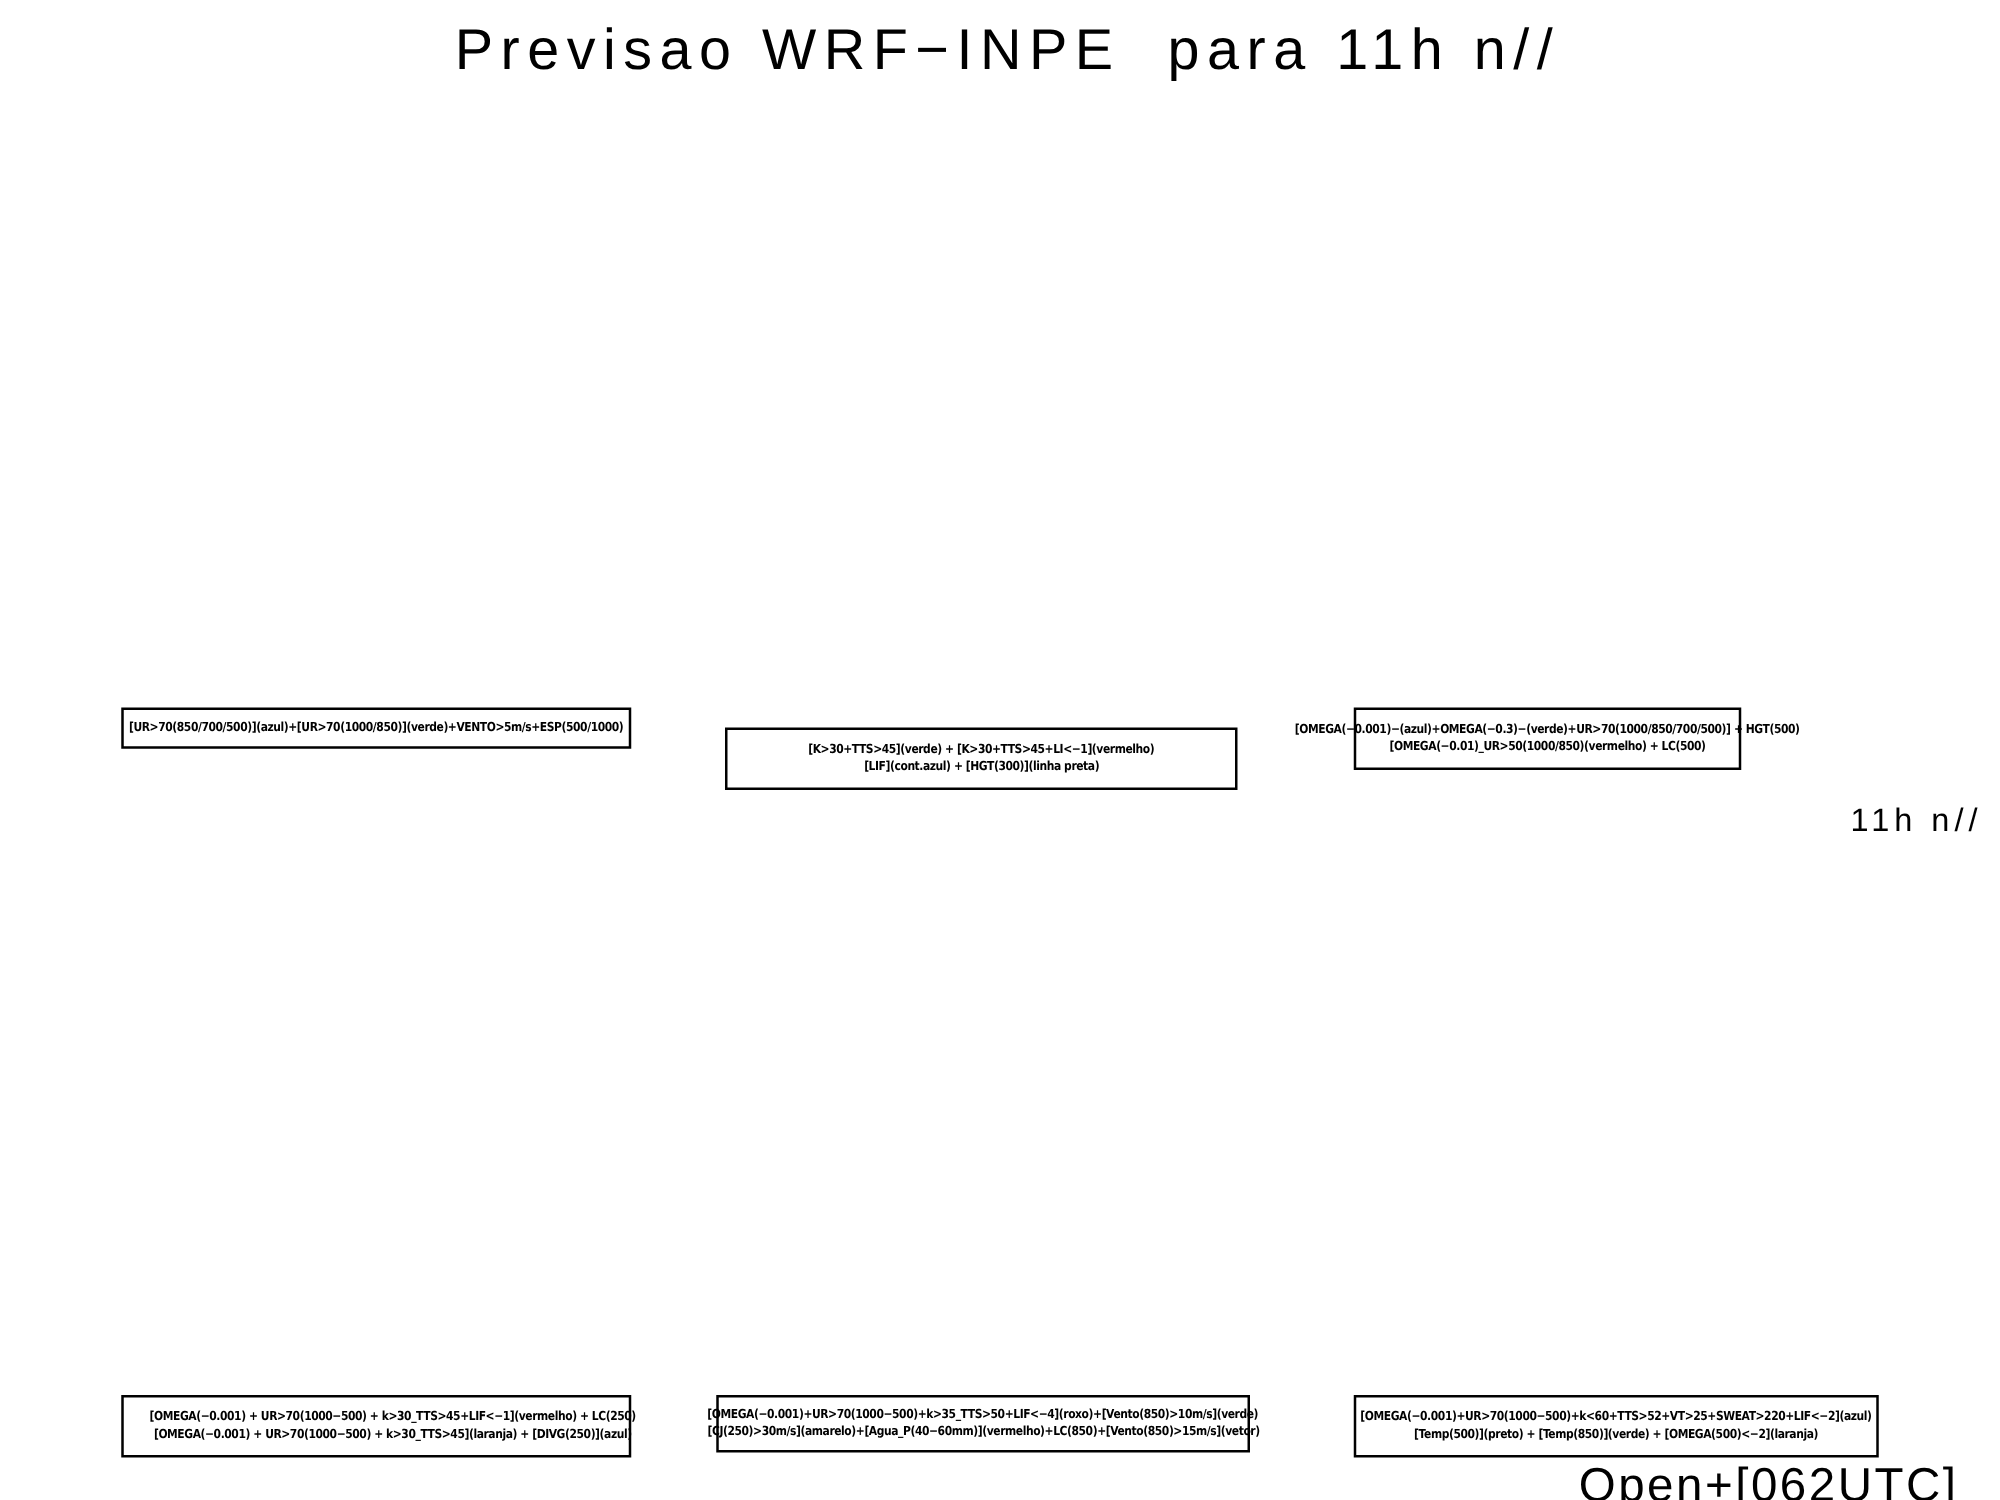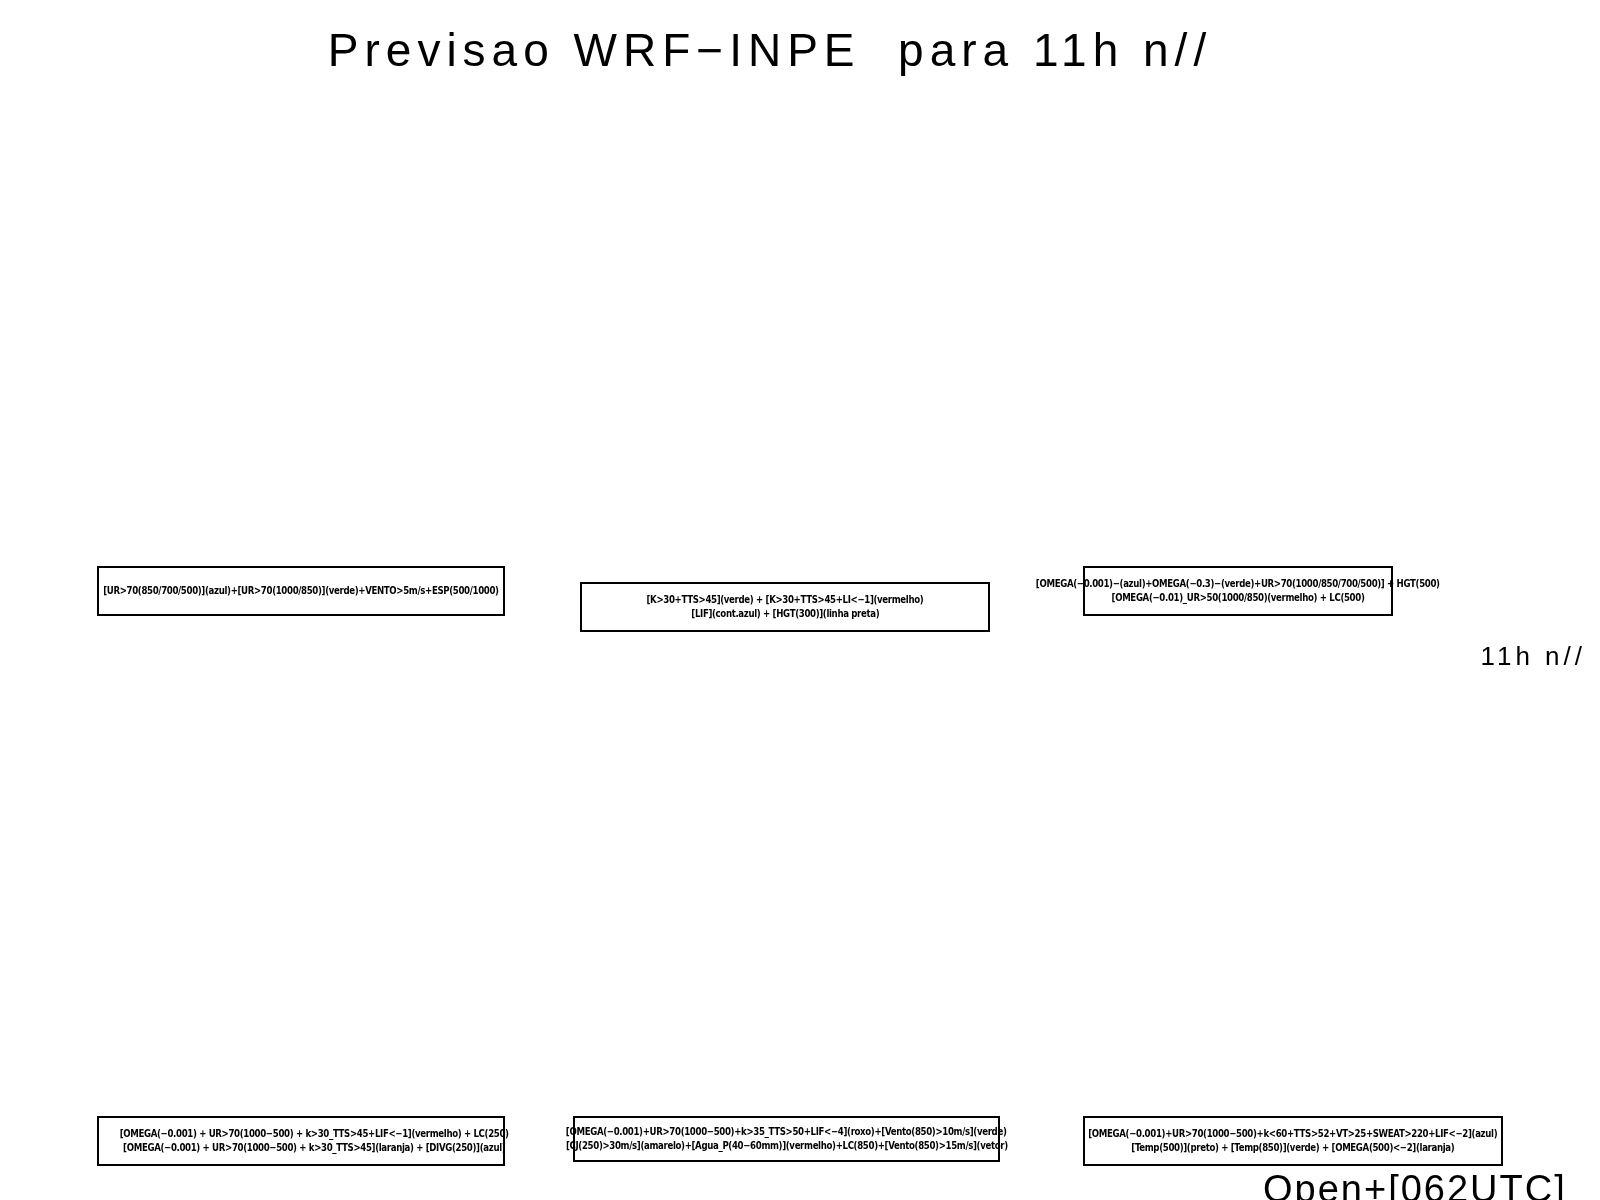--- a/index.html
+++ b/index.html
@@ -12,27 +12,28 @@
     color: #000000;
   }
   
   .plot-text {
     font-family: "Liberation Sans", sans-serif;
     color: #000000;
     white-space: pre;
   }
   .title {
     position: absolute;
-    top: 23px;
+    top: 12px;
     left: 0;
     width: 1540px;
     text-align: center;
     font-size: 46px;
     font-weight: 400;
     letter-spacing: 6px;
+    padding-left: 36px;
   }
   .subtitle {
     position: absolute;
     top: 641px;
     left: 0;
     width: 1586px;
     text-align: right;
     font-size: 26px;
     letter-spacing: 4px;
   }
@@ -57,21 +58,21 @@
   .box .line {
     font-family: "DejaVu Sans", sans-serif;
     font-size: 10px;
     font-weight: 700;
     letter-spacing: -0.4px;
     line-height: 14px;
     white-space: pre;
     transform: scaleX(0.86);
     transform-origin: 50% 50%;
   }
-  .box-tl { left: 97px;   top: 566px;  width: 408px; height: 50px; }
+  .box-tl { left: 97px;   top: 566px;  width: 408px; height: 33px; }
   .box-tm { left: 580px;  top: 566px;  width: 410px; height: 50px; margin-top: 16px; }
   .box-tr { left: 1083px; top: 566px;  width: 310px; height: 50px; }
   .box-bl { left: 97px;   top: 1116px; width: 408px; height: 50px; padding-left: 27px; }
   .box-bm { left: 573px;  top: 1116px; width: 427px; height: 46px; }
   .box-br { left: 1083px; top: 1116px; width: 420px; height: 50px; }
 </style>
 </head>
 <body>
 
 <div class="screen">

